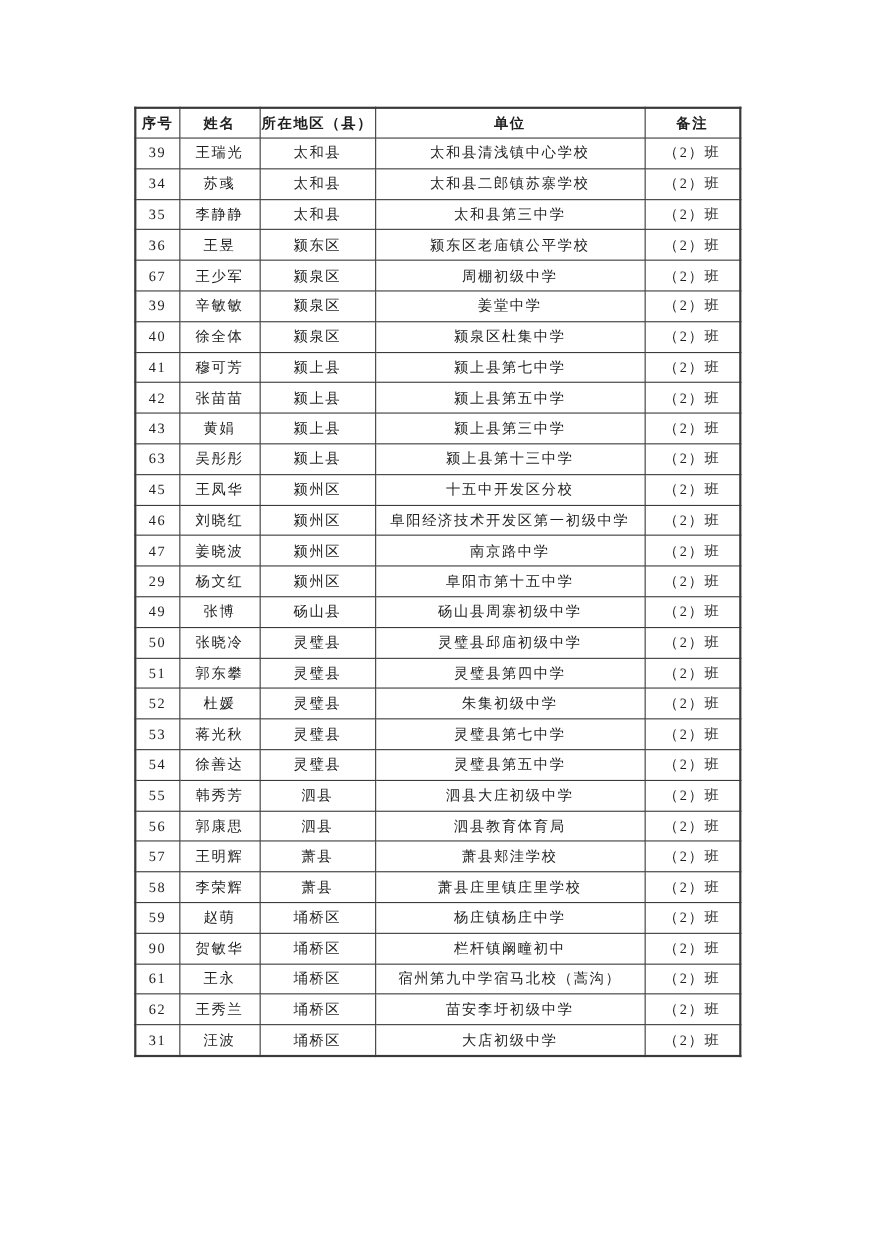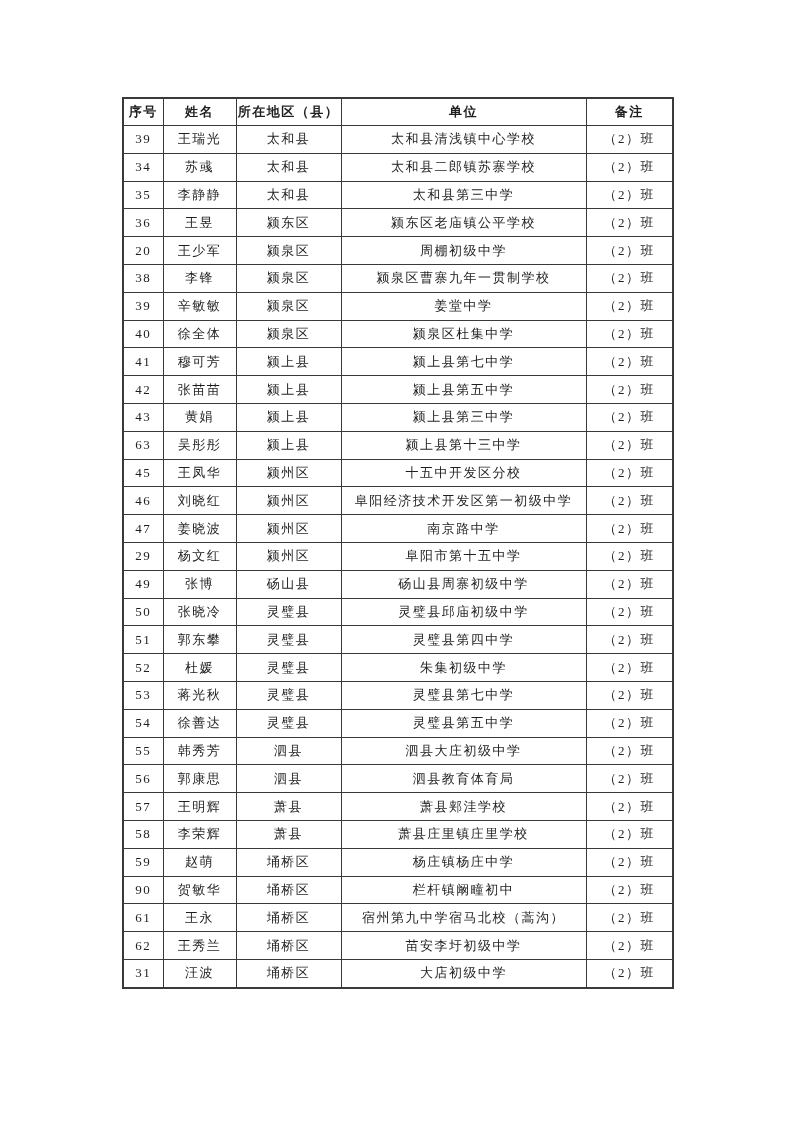--- a/index.html
+++ b/index.html
@@ -101,31 +101,24 @@
           <td class="col-note">（2）班</td>
         </tr>
         <tr>
           <td class="col-no">36</td>
           <td class="col-name">王昱</td>
           <td class="col-region">颍东区</td>
           <td class="col-unit">颍东区老庙镇公平学校</td>
           <td class="col-note">（2）班</td>
         </tr>
         <tr>
-          <td class="col-no">20</td>
+          <td class="col-no">67</td>
           <td class="col-name">王少军</td>
           <td class="col-region">颍泉区</td>
           <td class="col-unit">周棚初级中学</td>
-          <td class="col-note">（2）班</td>
-        </tr>
-        <tr>
-          <td class="col-no">38</td>
-          <td class="col-name">李锋</td>
-          <td class="col-region">颍泉区</td>
-          <td class="col-unit">颍泉区曹寨九年一贯制学校</td>
           <td class="col-note">（2）班</td>
         </tr>
         <tr>
           <td class="col-no">39</td>
           <td class="col-name">辛敏敏</td>
           <td class="col-region">颍泉区</td>
           <td class="col-unit">姜堂中学</td>
           <td class="col-note">（2）班</td>
         </tr>
         <tr>

